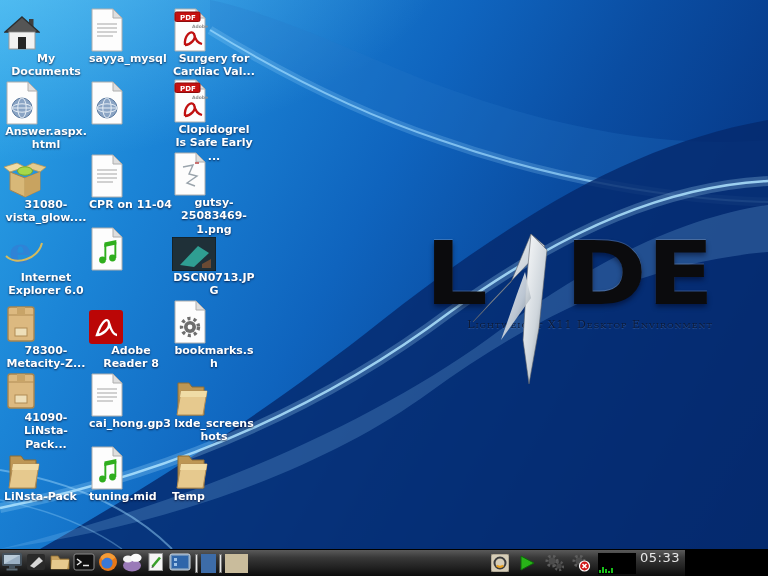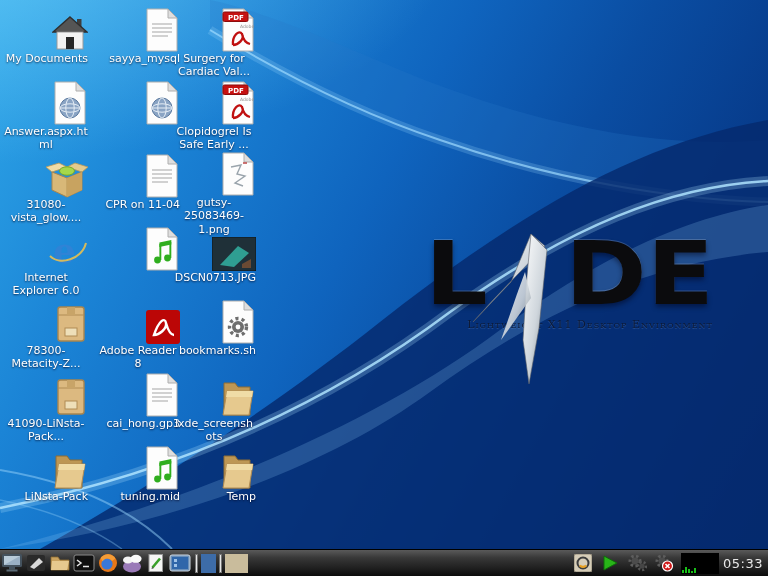--- a/index.html
+++ b/index.html
@@ -17,30 +17,30 @@
   .logo-letter{font-size:88px;line-height:.82;font-weight:bold;color:#0b0b0d;
       transform:scaleX(1.12);transform-origin:left top;
       text-shadow:0 -1px 0 rgba(255,255,255,.18),0 3px 5px rgba(0,0,20,.45);}
   .logo-bird{width:84px;position:relative;height:70px;}
   .logo-bird svg{position:absolute;left:-10px;top:-6px;overflow:visible;}
   .logo-tagline{margin-top:8px;text-align:center;font-family:"DejaVu Serif","Liberation Serif",serif;
       font-variant:small-caps;font-size:11px;letter-spacing:1px;color:#0e1a35;
       text-shadow:0 1px 1px rgba(160,200,255,.25);}
   
   .icol{position:absolute;top:6px;width:84px;display:flex;flex-direction:column;}
-  .icol.c1{left:4px}.icol.c2{left:96px}.icol.c3{left:172px}
-  .ditem{height:73px;width:84px;display:flex;flex-direction:column;align-items:flex-end;cursor:default;}
+  .icol.c1{left:4px}.icol.c2{left:89px}.icol.c3{left:172px}
+  .ditem{height:73px;width:84px;display:flex;flex-direction:column;align-items:flex-start;cursor:default;font-weight:bold;}
   .icon-box{height:46px;display:flex;align-items:flex-end;justify-content:center;}
   .dlabel{color:#fff;font-size:11px;line-height:1.22;text-align:center;max-width:84px;
       overflow-wrap:anywhere;text-shadow:0 1px 2px rgba(0,0,30,.75);}
   
-  .taskbar{position:absolute;left:0;bottom:0;width:768px;height:27px;
+  .taskbar{position:absolute;left:0;bottom:0;width:685px;height:27px;
       background:linear-gradient(#5a5a5a 0%,#383838 30%,#1c1c1c 75%,#0c0c0c 100%);
       border-top:1px solid #000;box-sizing:border-box;
-      display:flex;align-items:center;}
+      display:flex;}
   .launch{width:24px;height:23px;display:flex;align-items:center;justify-content:center;}
   .pager{display:flex;align-items:center;gap:3px;margin-left:3px;}
   .psep{width:3px;height:19px;background:#e6e6e6;border:1px solid #777;box-sizing:border-box;}
   .ws1{width:15px;height:19px;background:#3d6ca8;}
   .ws2{width:23px;height:19px;background:#c9bc9c;}
   .spacer{flex:1;}
   .tray{display:flex;align-items:center;gap:3px;}
   .cpu{width:38px;height:21px;background:#000;margin-left:2px;}
   .clock{color:#e8e8e8;font-size:13px;margin:0 5px 0 4px;letter-spacing:.5px;}
 </style>

